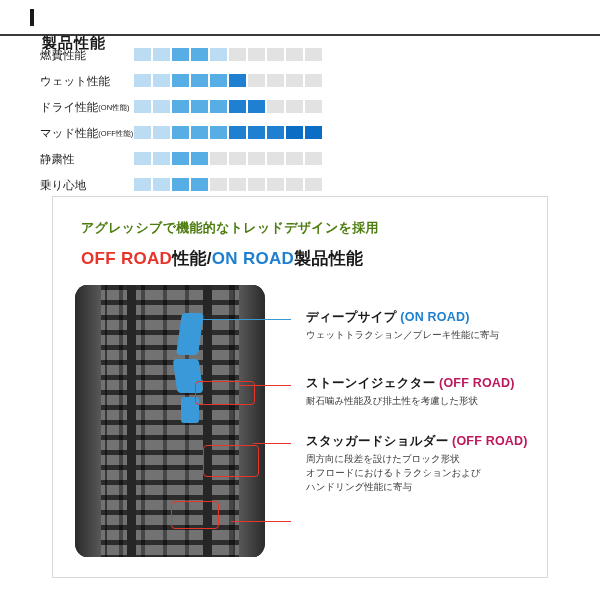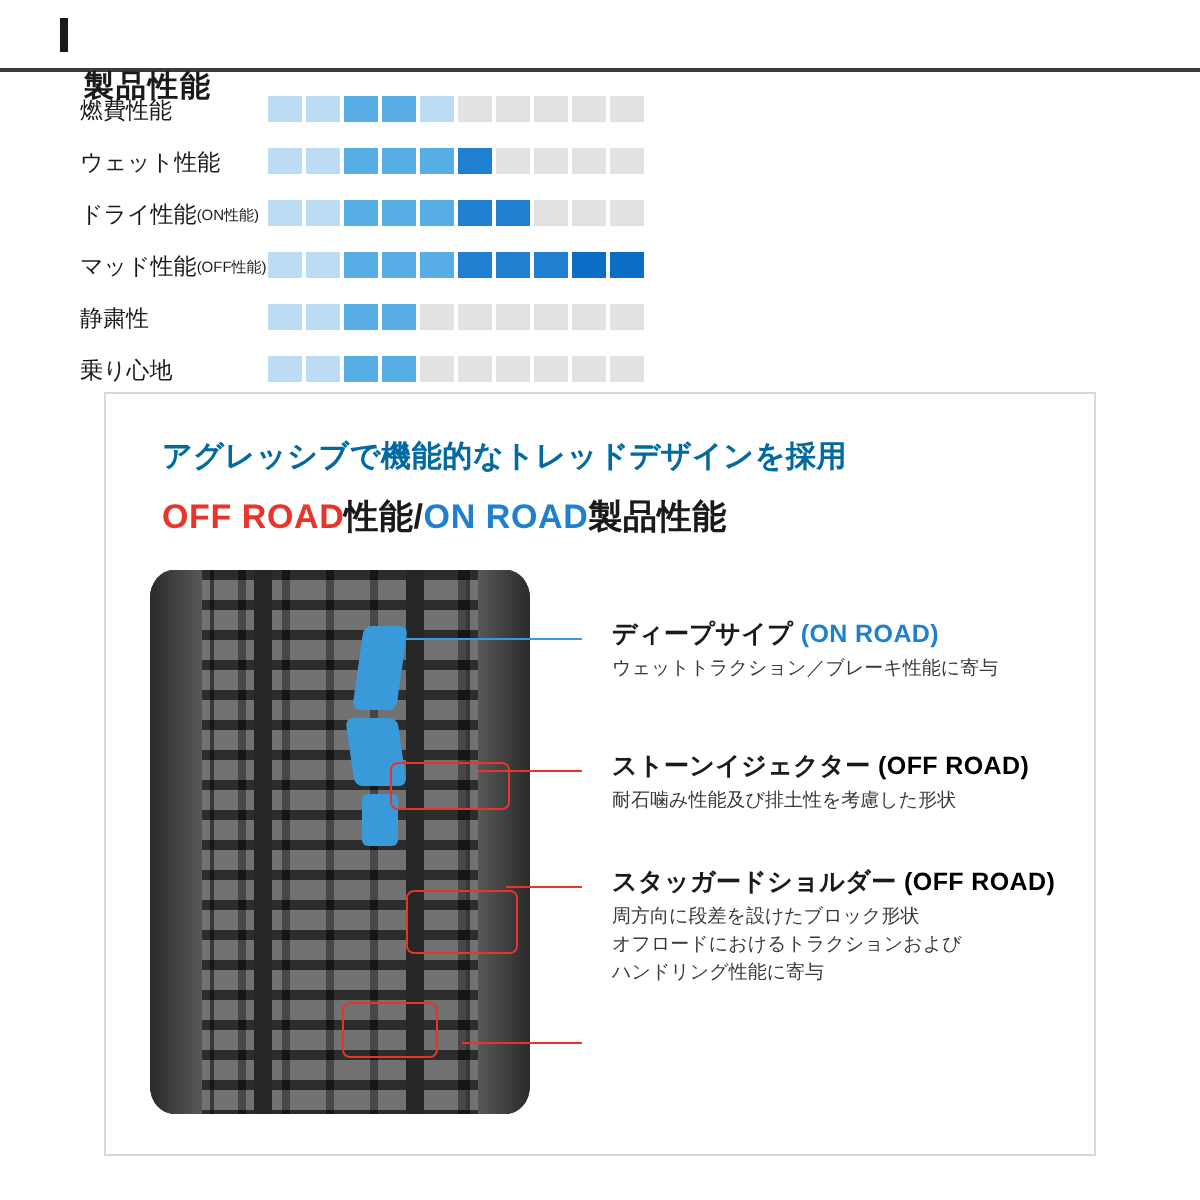--- a/index.html
+++ b/index.html
@@ -86,23 +86,23 @@
     width: 496px;
     height: 382px;
     border: 1px solid #d8d8d8;
     background: #fff;
     box-sizing: border-box;
   }
   .panel-heading-1 {
     position: absolute;
     left: 28px;
     top: 22px;
-    font-size: 15px;
+    font-size: 13px;
     font-weight: bold;
-    color: #0369a1;
+    color: #4d7c0f;
     letter-spacing: 0.3px;
   }
   .panel-heading-2 {
     position: absolute;
     left: 28px;
     top: 50px;
     font-size: 17px;
     font-weight: bold;
     color: #1a1a1a;
     letter-spacing: 0.3px;
@@ -199,21 +199,21 @@
     margin-left: 15px;
   }
   .callout-title {
     font-size: 12.5px;
     font-weight: bold;
     color: #1a1a1a;
     letter-spacing: 0.2px;
     white-space: nowrap;
   }
   .callout-title .tag-blue { color: #1f7fd0; font-weight: bold; }
-  .callout-title .tag-red { color: #000000; font-weight: bold; }
+  .callout-title .tag-red { color: #be185d; font-weight: bold; }
   .callout-desc {
     font-size: 9.5px;
     color: #3a3a3a;
     line-height: 1.45;
     margin-top: 3px;
     white-space: pre-line;
     font-family: Liberation Serif, serif;
   }
 </style>
 </head>

